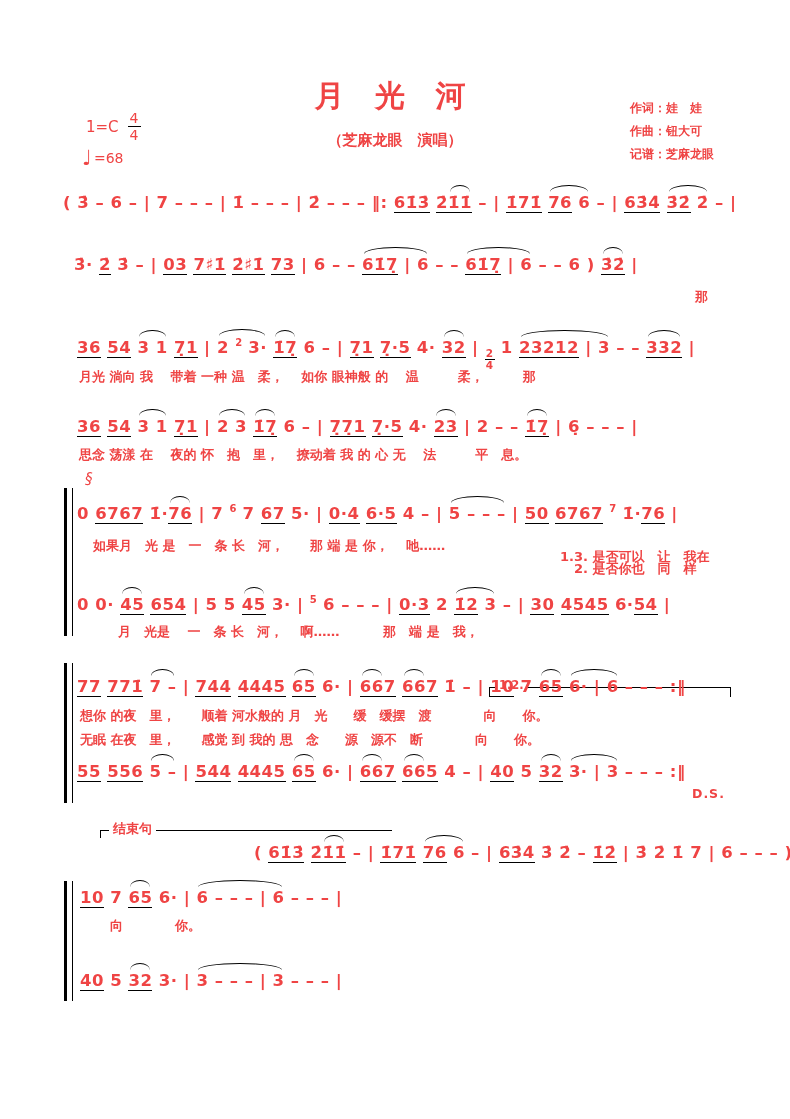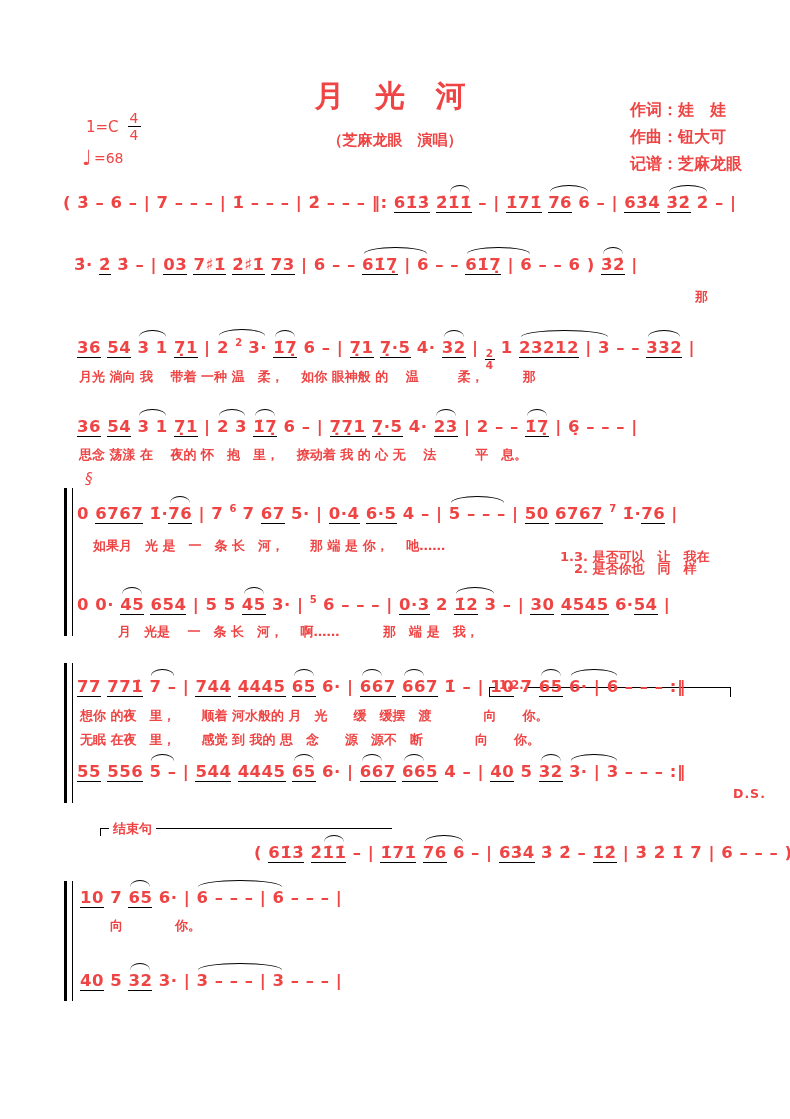--- a/index.html
+++ b/index.html
@@ -8,21 +8,21 @@
     font-family:"DejaVu Sans",sans-serif;color:#ef4444;overflow:hidden;
   }
   .title{
     position:absolute;top:76px;left:0;width:100%;text-align:center;
     font-size:30px;font-weight:bold;letter-spacing:10px;
   }
   .subtitle{
     position:absolute;top:131px;left:0;width:100%;text-align:center;
     font-size:15px;font-weight:bold;
   }
-  .credits{position:absolute;left:630px;top:102px;font-size:16px;font-weight:bold;line-height:1.0;}
+  .credits{position:absolute;left:630px;top:102px;font-size:12px;font-weight:bold;line-height:1.0;}
   .credit{margin-bottom:11px;white-space:pre;}
   .keysig{position:absolute;left:86px;top:110px;font-size:15px;display:flex;align-items:center;}
   .frac{display:inline-flex;flex-direction:column;text-align:center;font-size:14px;line-height:1.15;margin-left:9px;}
   .frac span:first-child{border-bottom:1px solid #000;padding:0 2px;}
   .tempo{position:absolute;left:82px;top:146px;font-size:14px;display:flex;align-items:center;}
   .qnote{font-size:21px;margin-right:2px;}
   .note-line{
     position:absolute;font-weight:bold;font-size:16.5px;letter-spacing:0.5px;
     white-space:pre;line-height:1.25;
   }
@@ -34,21 +34,21 @@
   }
   sup.grace{font-size:10px;vertical-align:7px;letter-spacing:0;}
   .ts{display:inline-flex;flex-direction:column;vertical-align:-4px;font-size:10.5px;line-height:1.05;text-align:center;}
   .ts span:first-child{border-bottom:1px solid #000;padding:0 1px;}
   .lyric-line{position:absolute;font-size:13px;font-weight:bold;white-space:pre;}
   .sys-bracket{position:absolute;width:5px;border-left:3.5px solid #000;border-right:1px solid #000;}
   .segno{position:absolute;font-size:15px;font-style:italic;}
   .volta{position:absolute;height:9px;border-top:1.6px solid #000;border-left:1.6px solid #000;border-right:1.6px solid #000;}
   .volta-label{position:absolute;left:6px;top:-9px;font-size:11.5px;font-weight:bold;background:#fff;padding:0 3px;line-height:1.2;}
   .ds{position:absolute;font-size:12.5px;font-weight:bold;letter-spacing:1px;}
-  .coda-head{position:absolute;display:flex;align-items:center;padding-left:28px;}
+  .coda-head{position:absolute;display:flex;align-items:flex-end;padding-left:28px;}
   .coda-tick{width:8px;height:7px;border-top:1.9px solid #000;border-left:1.6px solid #000;margin-top:6px;}
   .coda-label{font-size:13px;font-weight:bold;padding:0 4px;white-space:pre;}
   .coda-rule{height:7px;border-top:1.9px solid #000;margin-top:6px;}
   .verse-label{position:absolute;font-size:13px;font-weight:bold;white-space:pre;}
 </style>
 </head>
 <body>
 
 <div class="page">
 
@@ -94,21 +94,21 @@
   <div class="lyric-line" style="left:118px;top:623px;">月　光是　 一　条 长　河，　 啊……　　　 那　端 是　我，</div>
 
   <div class="sys-bracket" style="left:64px;top:663px;height:140px;"></div>
   <div class="volta" style="left:489px;top:655px;width:240px;margin-top:32px;">
     <span class="volta-label">1.2.</span>
   </div>
   <div class="note-line" style="left:77px;top:677px;"><span class="beam">77</span> <span class="beam">771̇</span> <span class="slur">7 –</span> | <span class="beam">744</span> <span class="beam">4445</span> <span class="slur"><span class="beam">65</span></span> 6· | <span class="beam"><span class="slur">66</span>7</span> <span class="beam"><span class="slur">66</span>7</span> 1̇ – | <span class="beam">10</span> 7 <span class="slur"><span class="beam">65</span></span> <span class="slur">6· | 6</span> – – – :‖</div>
   <div class="lyric-line" style="left:80px;top:731px;">无眠 在夜　里，　　感觉 到 我的 思　念　　源　源不　断　　　　向　　你。</div>
   <div class="lyric-line" style="left:80px;top:707px;">想你 的夜　里，　　顺着 河水般的 月　光　　缓　缓摆　渡　　　　向　　你。</div>
   <div class="note-line" style="left:77px;top:762px;"><span class="beam">55</span> <span class="beam">556</span> <span class="slur">5 –</span> | <span class="beam">544</span> <span class="beam">4445</span> <span class="slur"><span class="beam">65</span></span> 6· | <span class="beam"><span class="slur">66</span>7</span> <span class="beam"><span class="slur">66</span>5</span> 4 – | <span class="beam">40</span> 5 <span class="slur"><span class="beam">32</span></span> <span class="slur">3· | 3</span> – – – :‖</div>
-  <div class="ds" style="left:733px;top:786px;">D.S.</div>
+  <div class="ds" style="left:692px;top:786px;">D.S.</div>
 
   <div class="coda-head" style="left:72px;top:820px;width:292px;">
     <span class="coda-tick"></span>
     <span class="coda-label">结束句</span>
     <span class="coda-rule" style="flex:1;"></span>
   </div>
   <div class="note-line" style="left:254px;top:843px;">( <span class="beam">61̇3̇</span> <span class="beam">2̇<span class="slur">1̇1̇</span></span> – | <span class="beam">1̇71̇</span> <span class="slur"><span class="beam">76</span> 6</span> – | <span class="beam">63̇4̇</span> 3̇ 2̇ – <span class="beam">1̇2̇</span> | 3̇ 2̇ 1̇ 7 | 6 – – – ) ‖</div>
 
   <div class="sys-bracket" style="left:64px;top:881px;height:120px;"></div>
   <div class="note-line" style="left:80px;top:888px;"><span class="beam">10</span> 7 <span class="slur"><span class="beam">65</span></span> 6· | <span class="slur">6 – – – | 6</span> – – – |</div>

